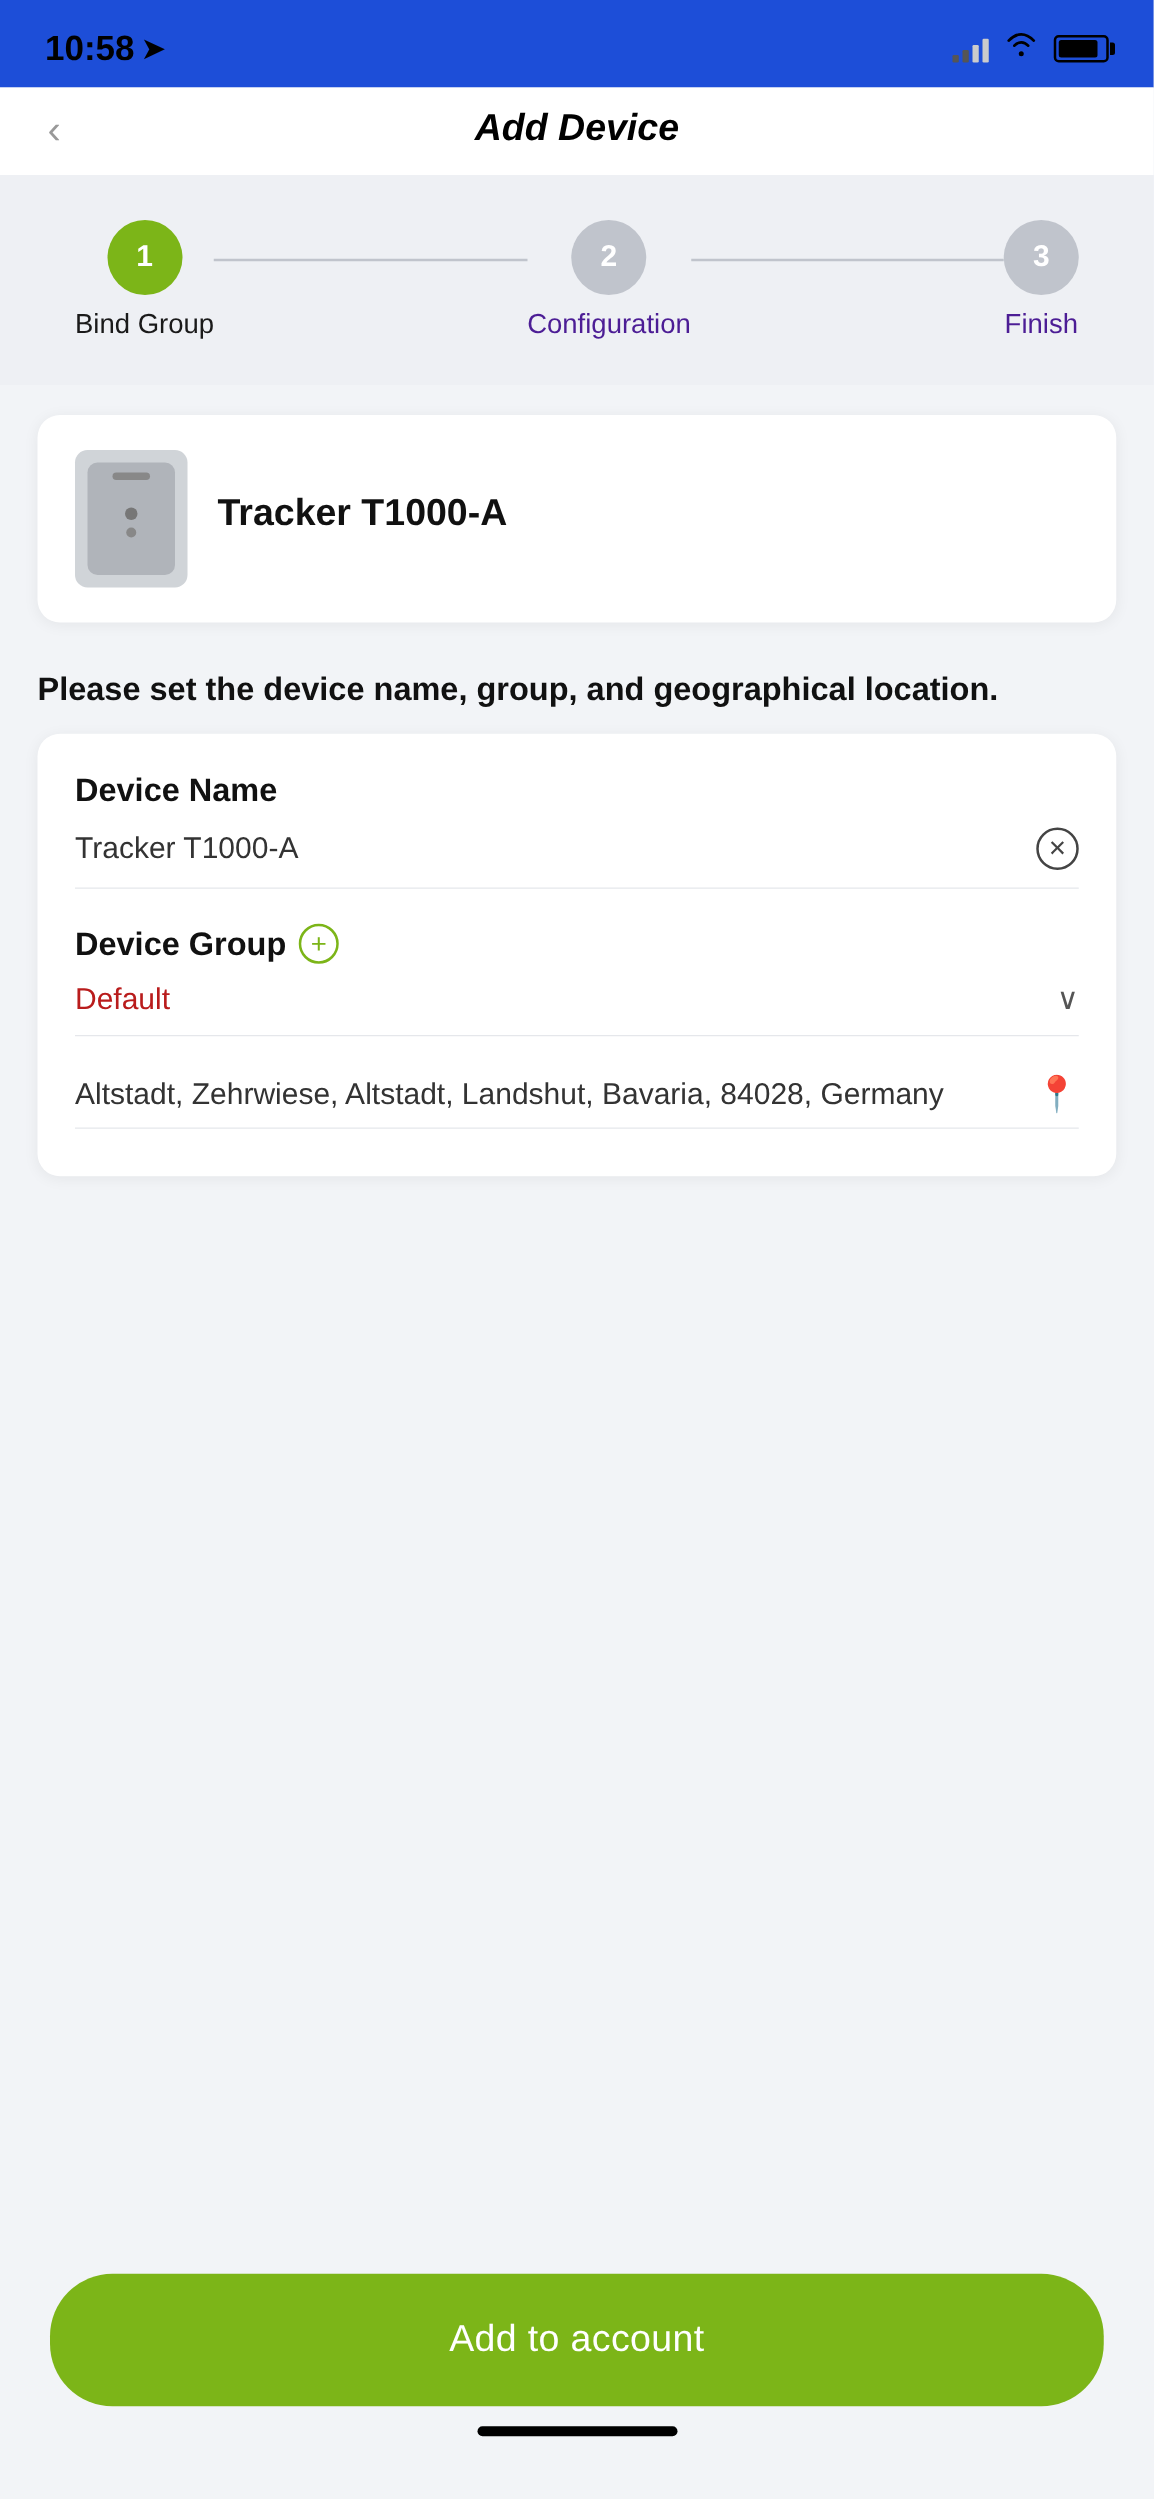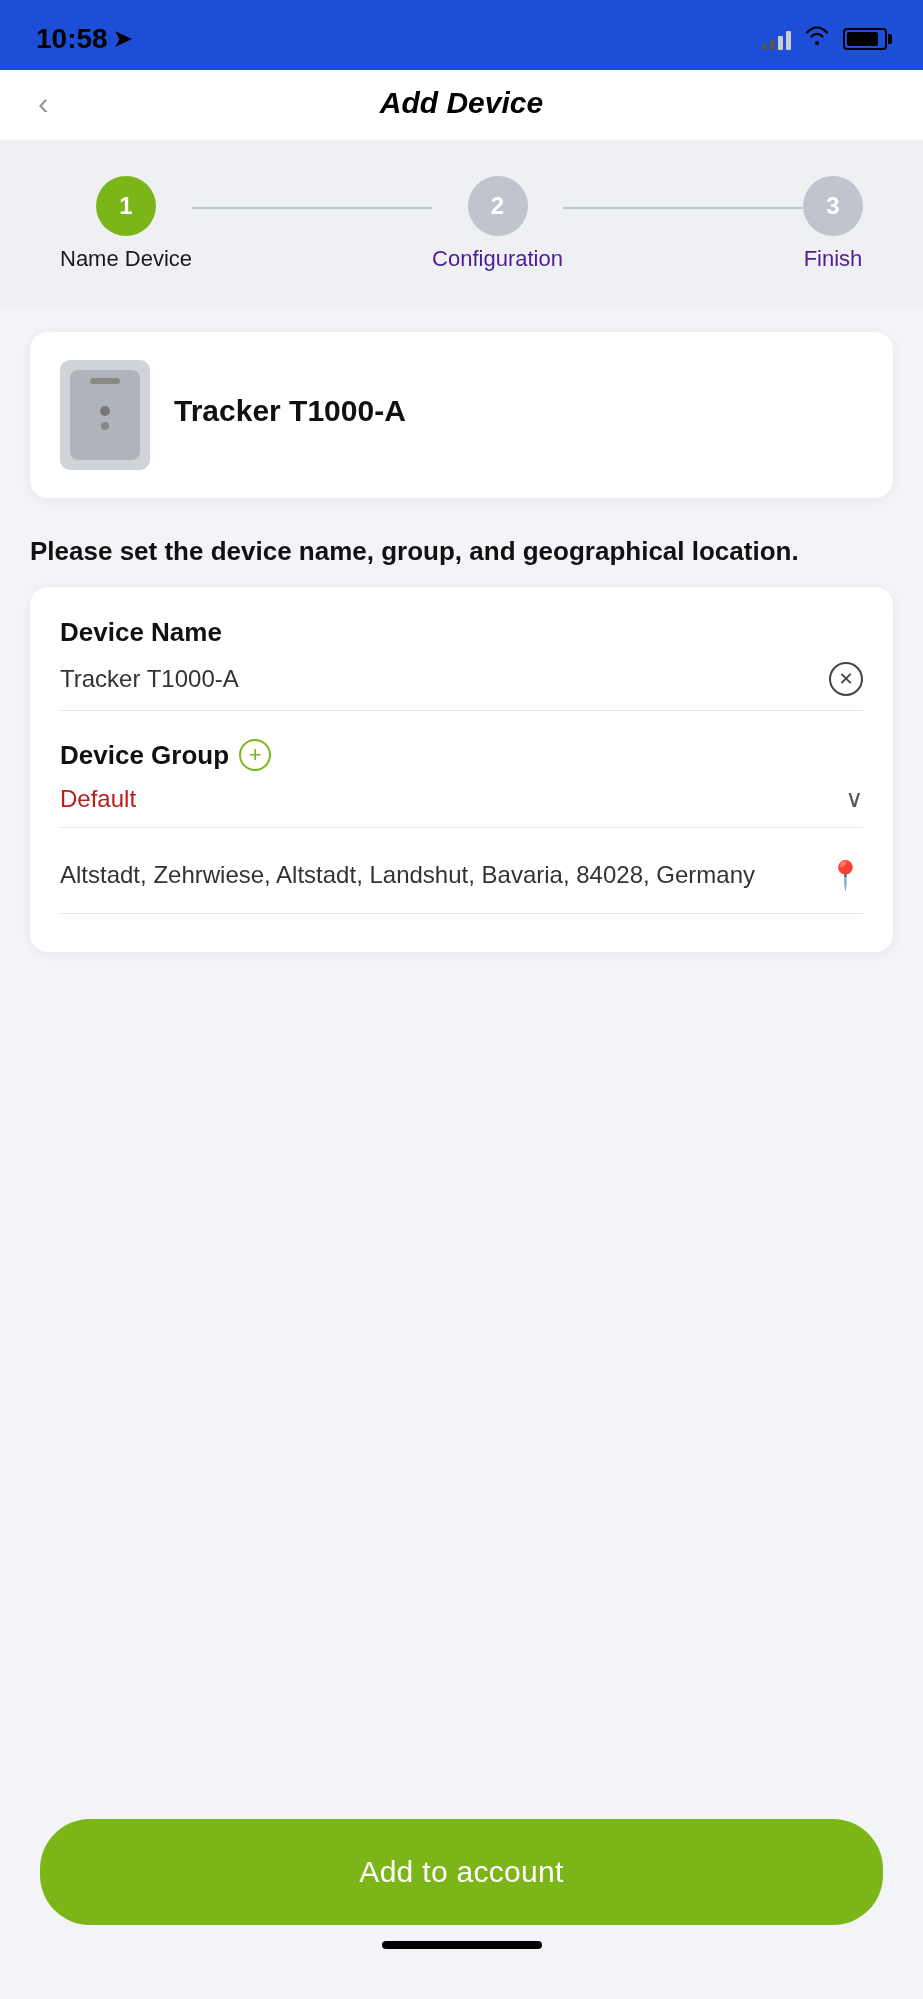--- a/index.html
+++ b/index.html
@@ -316,23 +316,23 @@
       flex: 1;
       font-size: 24px;
       color: #b91c1c;
     }
     .chevron-down {
       font-size: 24px;
       color: #555;
     }
     .location-row {
       display: flex;
-      align-items: center;
+      align-items: flex-start;
       border-bottom: 1.5px solid #e5e7eb;
-      padding-bottom: 20px;
+      padding-bottom: 8px;
     }
     .location-text {
       flex: 1;
       font-size: 24px;
       color: #333;
       line-height: 1.55;
     }
     .location-pin {
       font-size: 28px;
       color: #555;
@@ -401,21 +401,21 @@
   <button class="back-button">‹</button>
   <span class="nav-title">Add Device</span>
 </div>
 
 <div class="steps-container">
   <div class="steps-row">
     <div class="step-item">
       <div class="step-circle active">
         <span>1</span>
       </div>
-      <span class="step-label active">Name Device</span>
+      <span class="step-label active">Bind Group</span>
     </div>
     <div class="step-connector"></div>
     <div class="step-item">
       <div class="step-circle inactive">
         <span>2</span>
       </div>
       <span class="step-label inactive">Configuration</span>
     </div>
     <div class="step-connector"></div>
     <div class="step-item">

